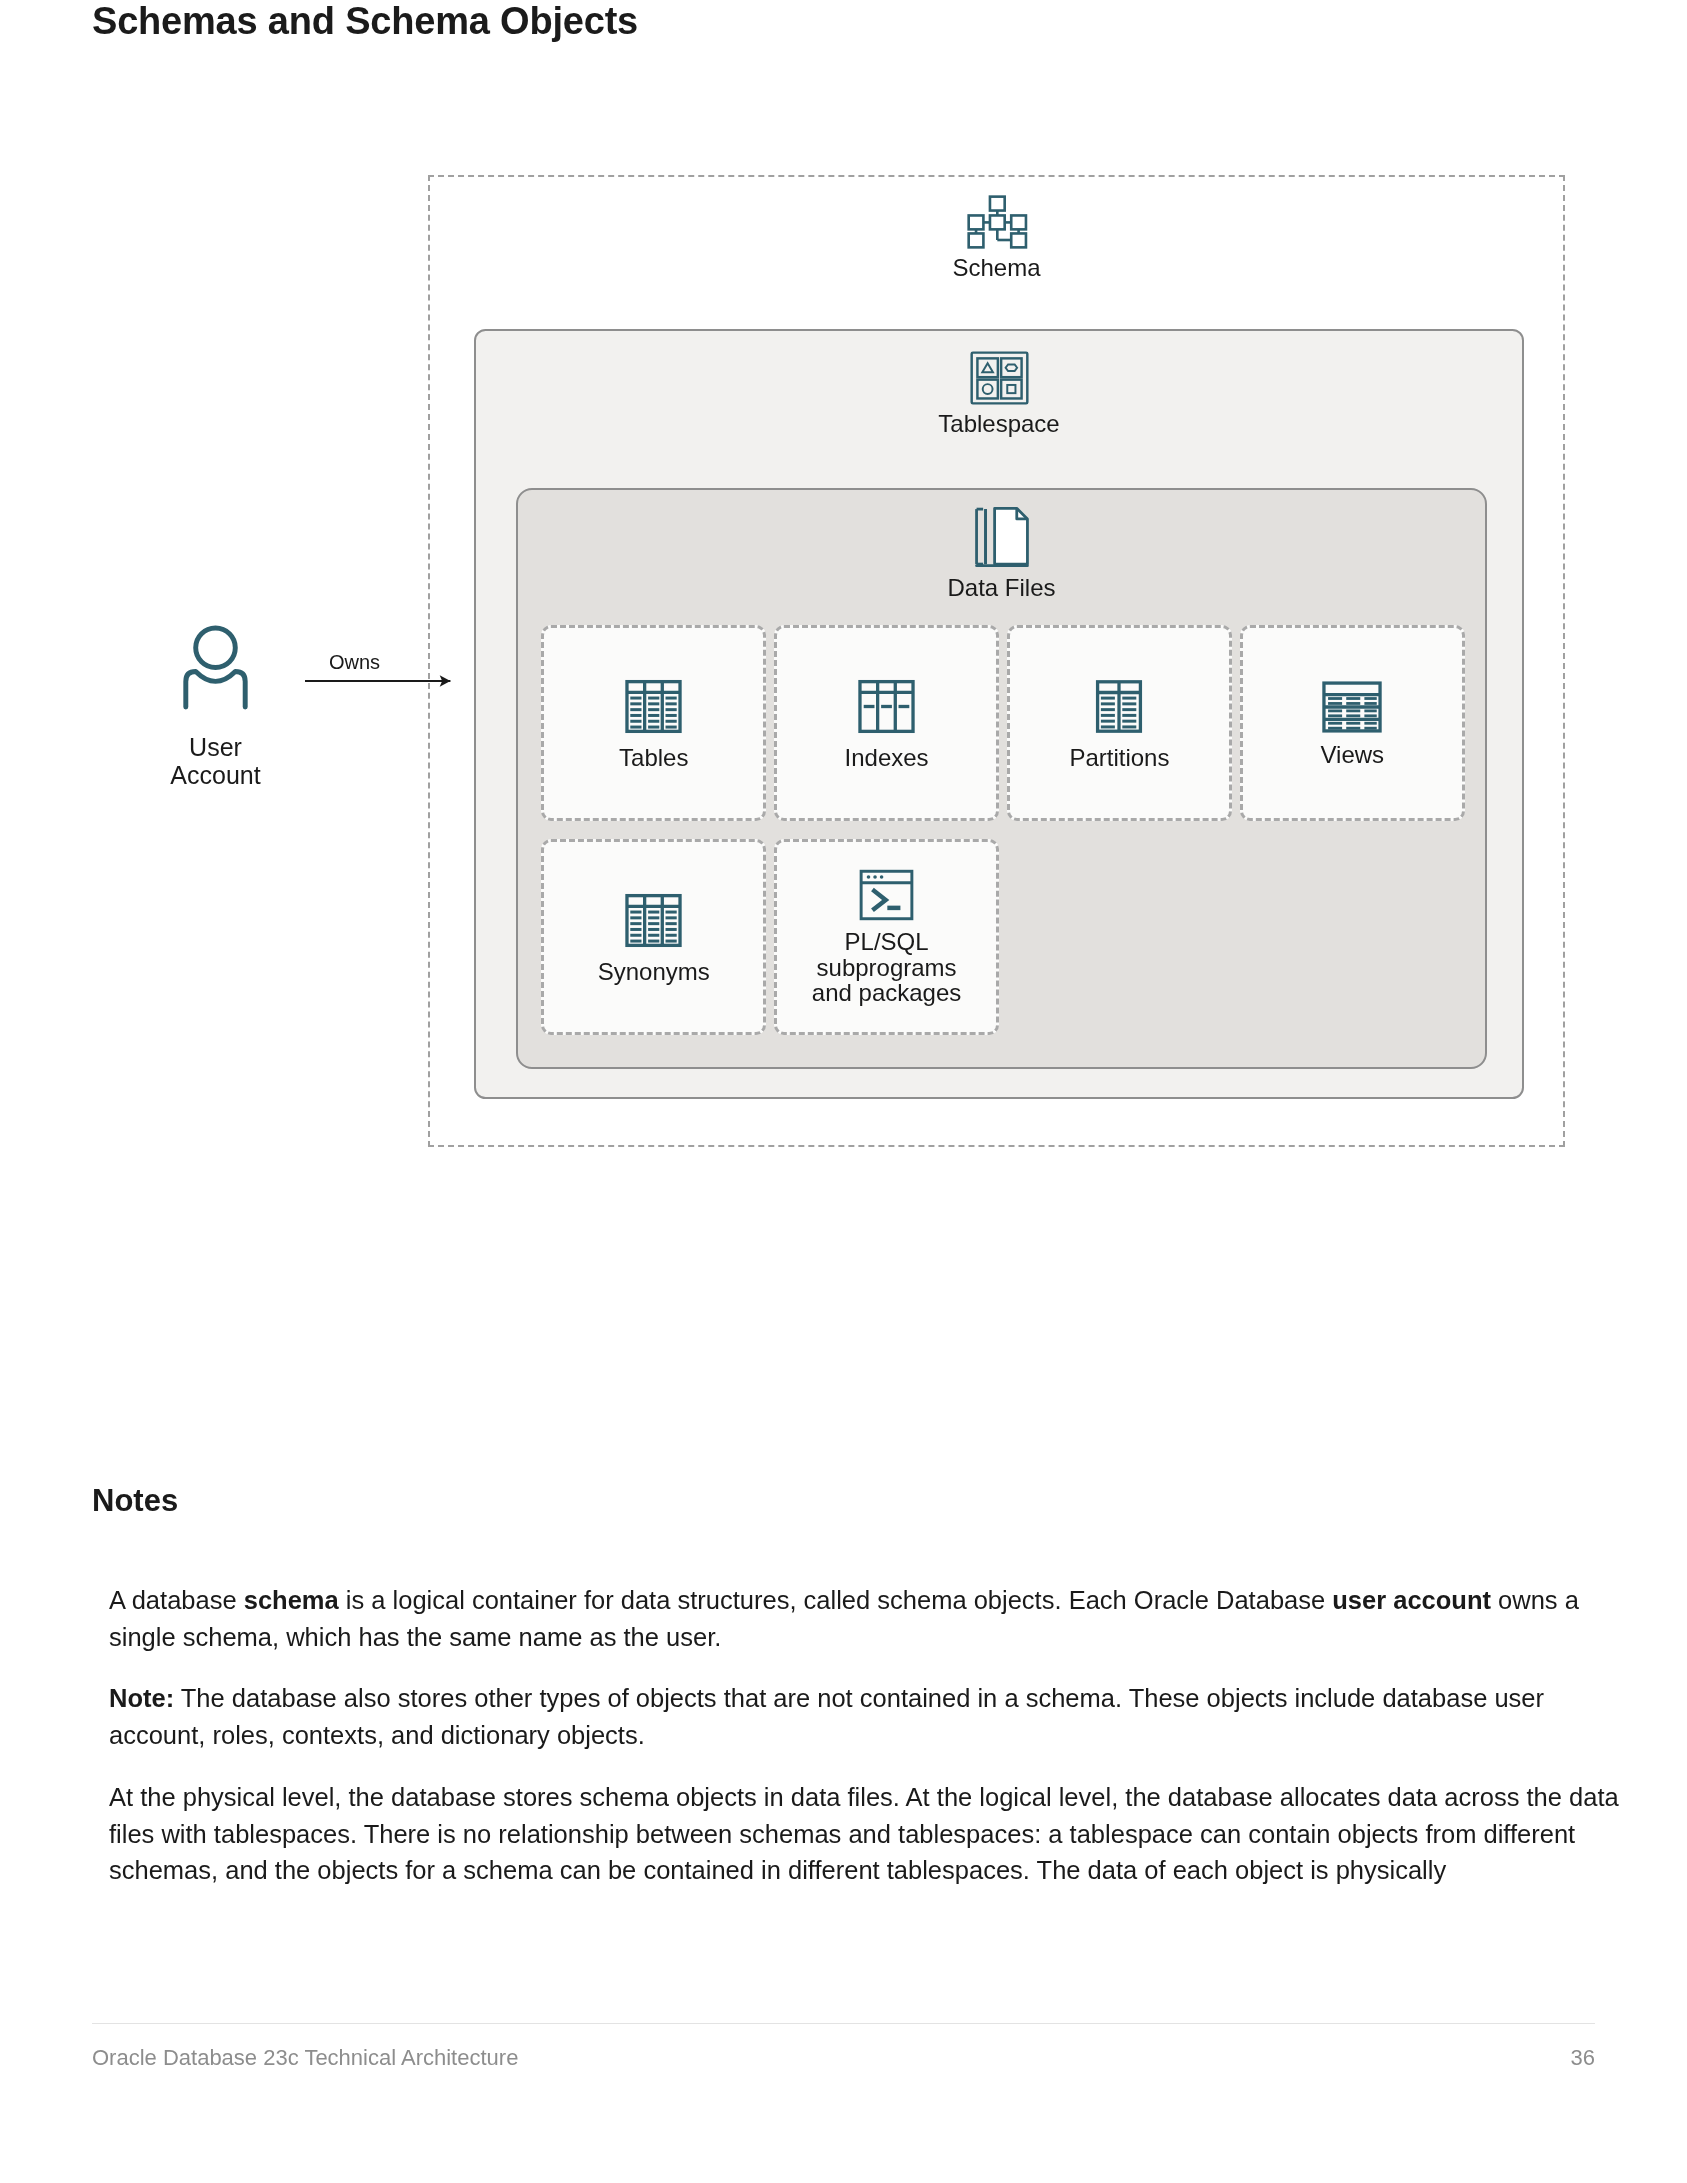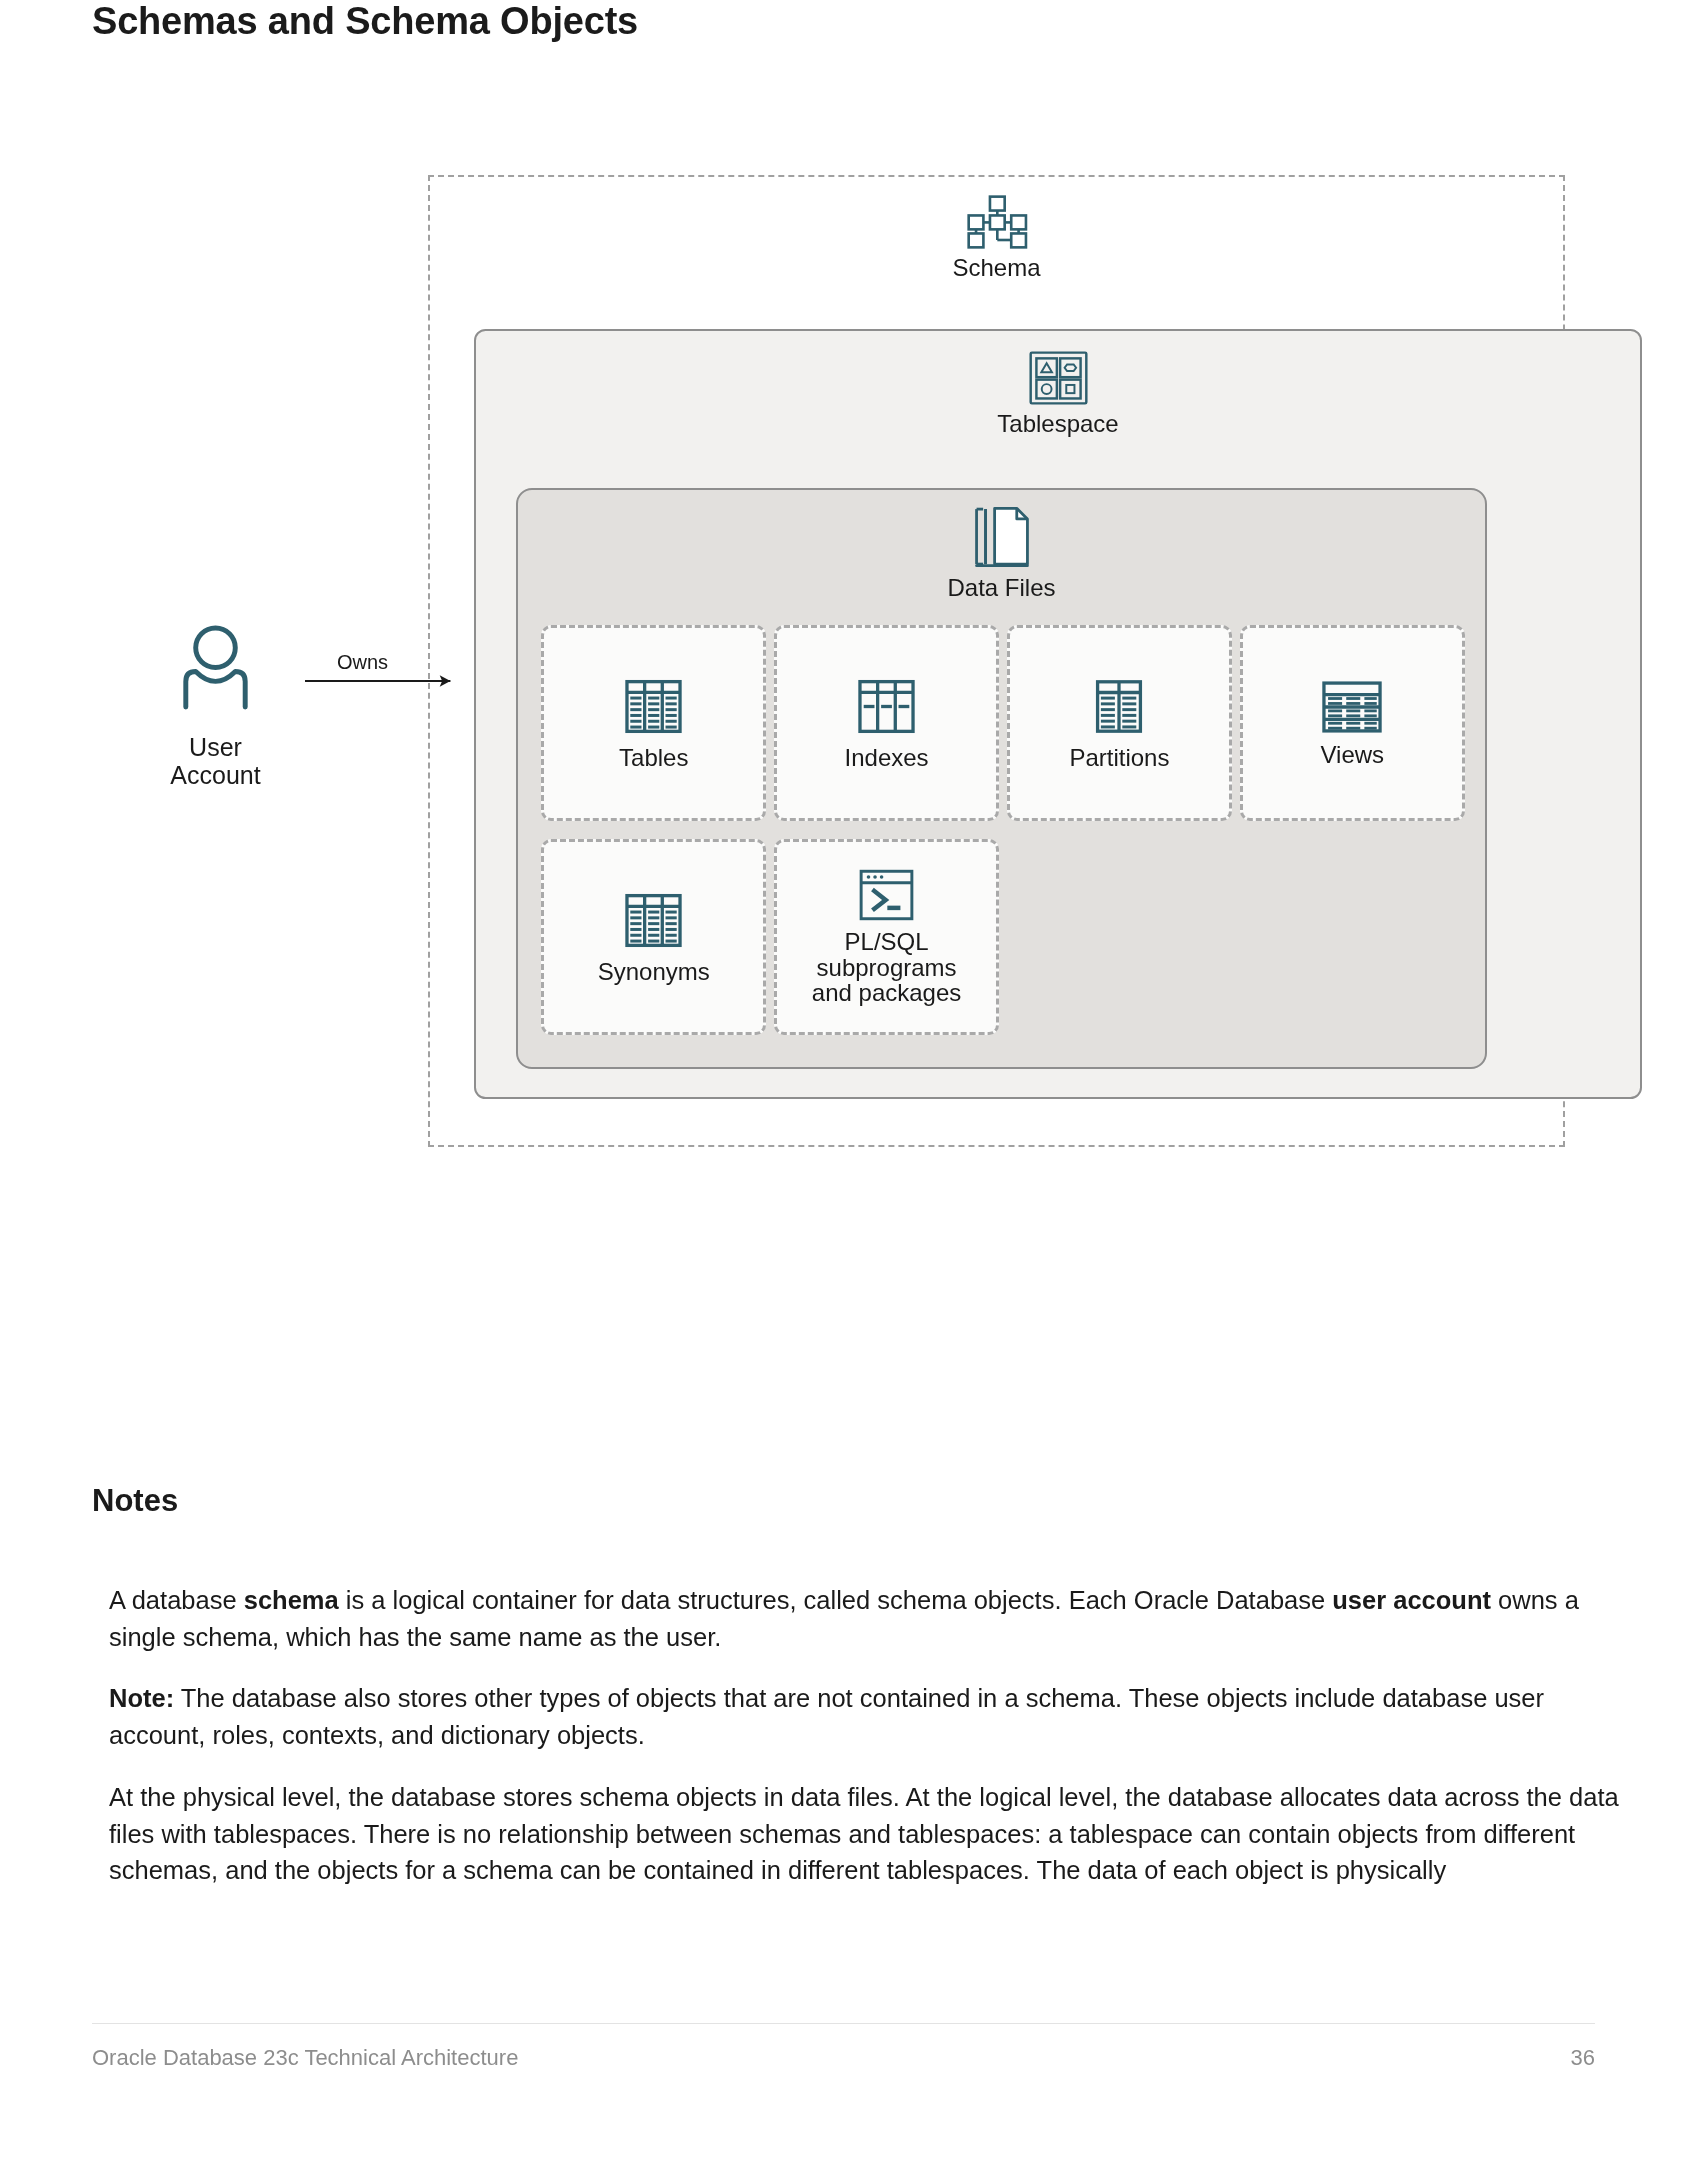--- a/index.html
+++ b/index.html
@@ -53,21 +53,20 @@
     width: 157px; height: 48px;
   }
   .owns-label {
     position: absolute;
     left: 232px; top: 476px;
     font-size: 20px;
     color: #1a1a1a;
     background: #fff;
     padding: 0 5px;
     z-index: 3;
-    margin-left: 8px;
   }
 
   
   .schema-box {
     position: absolute;
     left: 336px; top: 0;
     width: 1137px; height: 972px;
     border: 2.5px dashed #a0a0a0;
     background: transparent;
   }
@@ -81,21 +80,21 @@
     font-size: 24px;
     color: #1a1a1a;
     margin-top: 3.3px;
     line-height: 1.12;
   }
 
   
   .tablespace-box {
     position: absolute;
     left: 44px; top: 152px;
-    width: 1168px; height: 770px;
+    width: 1050px; height: 770px;
     background: #f2f1ef;
     border: 2.5px solid #8e8e8e;
     border-radius: 11.5px;
   }
   .tablespace-head {
     position: absolute;
     left: 0; right: 0; top: 20px;
     text-align: center;
   }
 

